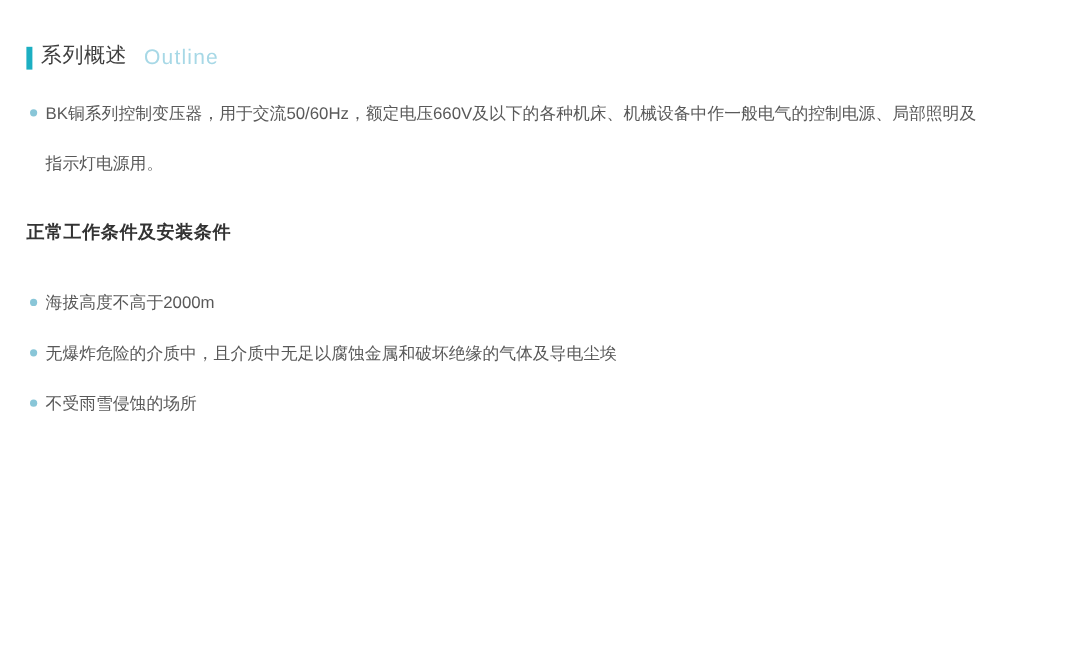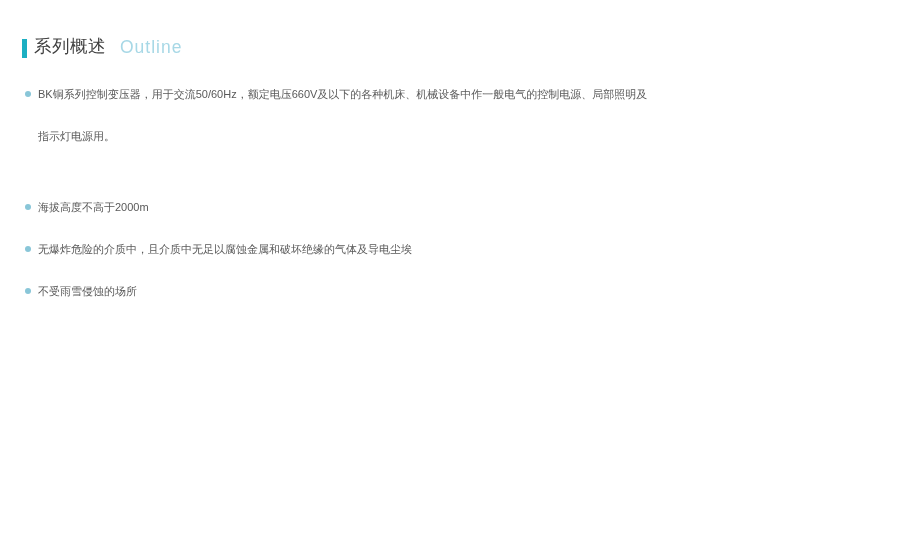--- a/index.html
+++ b/index.html
@@ -55,21 +55,21 @@
   .bullet {
     position: absolute;
     left: 3px;
     top: 18px;
     width: 6px;
     height: 6px;
     border-radius: 50%;
     background: #89c6d8;
   }
   .line {
-    font-size: 11px;
+    font-size: 14px;
     line-height: 42px;
     height: 42px;
     color: #595959;
     white-space: nowrap;
   }
   
   .subheading {
     margin-top: 29px;
     font-size: 15px;
     font-weight: bold;
@@ -93,20 +93,21 @@
     <div class="bullet-list intro-list">
       <div class="list-item">
         <span class="bullet"></span>
         <div class="item-text">
           <div class="line">BK铜系列控制变压器，用于交流50/60Hz，额定电压660V及以下的各种机床、机械设备中作一般电气的控制电源、局部照明及</div>
           <div class="line">指示灯电源用。</div>
         </div>
       </div>
     </div>
 
+    <div class="subheading">正常工作条件及安装条件</div>
 
     <div class="bullet-list cond-list">
 
       <div class="list-item">
         <span class="bullet"></span>
         <div class="item-text">
           <div class="line">海拔高度不高于2000m</div>
         </div>
       </div>
 

